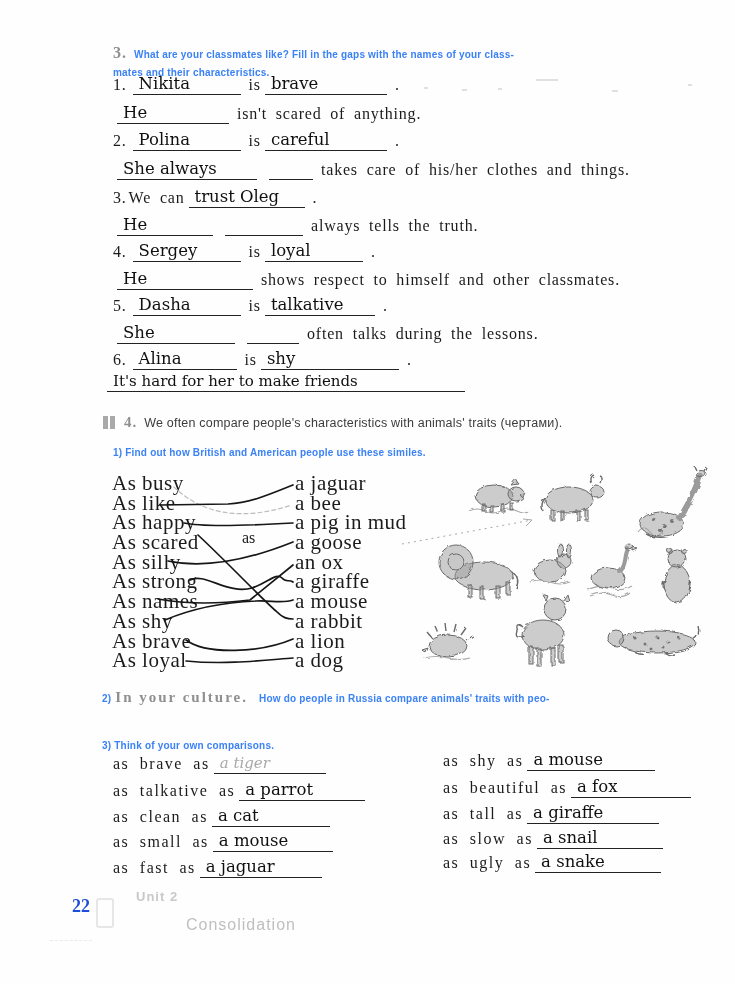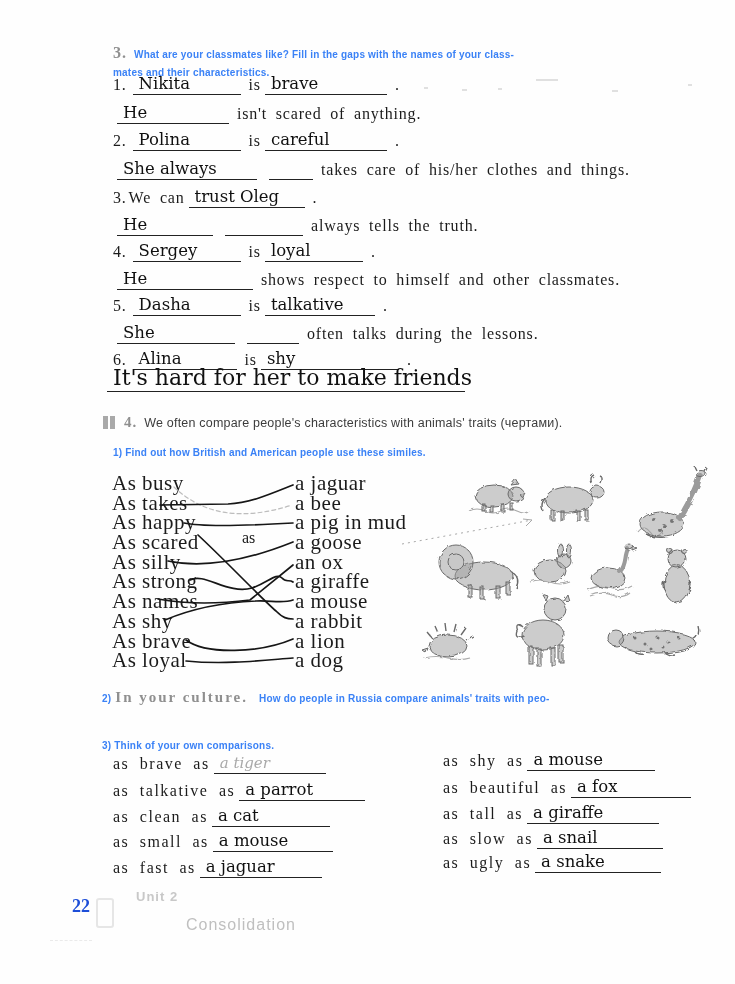--- a/index.html
+++ b/index.html
@@ -115,32 +115,32 @@
     <span class="print num-pr">5.</span><span class="blank" style="width:108px"><span class="hand">Dasha</span></span><span class="print">is</span><span class="blank" style="width:110px"><span class="hand">talkative</span></span><span class="print">.</span>
   </div>
   <div class="row" style="top:323px">
     <span class="blank" style="width:118px"><span class="hand">She</span></span><span class="blank" style="width:52px"></span><span class="print">often talks during the lessons.</span>
   </div>
 
   <div class="row" style="top:349px">
     <span class="print num-pr">6.</span><span class="blank" style="width:104px"><span class="hand">Alina</span></span><span class="print">is</span><span class="blank" style="width:138px"><span class="hand">shy</span></span><span class="print">.</span>
   </div>
   <div class="row" style="top:371px">
-    <span class="blank" style="width:358px;margin-left:-6px"><span class="hand" style="font-size:22px">It's hard for her to make friends</span></span>
+    <span class="blank" style="width:358px;margin-left:-6px"><span class="hand" style="font-size:15px">It's hard for her to make friends</span></span>
   </div>
 
   <div class="ex4-intro">
     <span class="pause-icon"><i></i><i></i></span><span class="gray-num" style="font-size:15px">4.</span><span>We often compare people's characteristics with animals' traits (чертами).</span>
   </div>
   <div class="h-bold" style="position:absolute;left:113px;top:444px">1) Find out how British and American people use these similes.</div>
 
   <div class="match">
     <div class="mcol mleft">
       <div class="mrow">As busy</div>
-      <div class="mrow">As takes</div>
+      <div class="mrow">As like</div>
       <div class="mrow">As happy</div>
       <div class="mrow">As scared</div>
       <div class="mrow">As silly</div>
       <div class="mrow">As strong</div>
       <div class="mrow">As names</div>
       <div class="mrow">As shy</div>
       <div class="mrow">As brave</div>
       <div class="mrow">As loyal</div>
     </div>
     <span class="mid-as">as</span>

